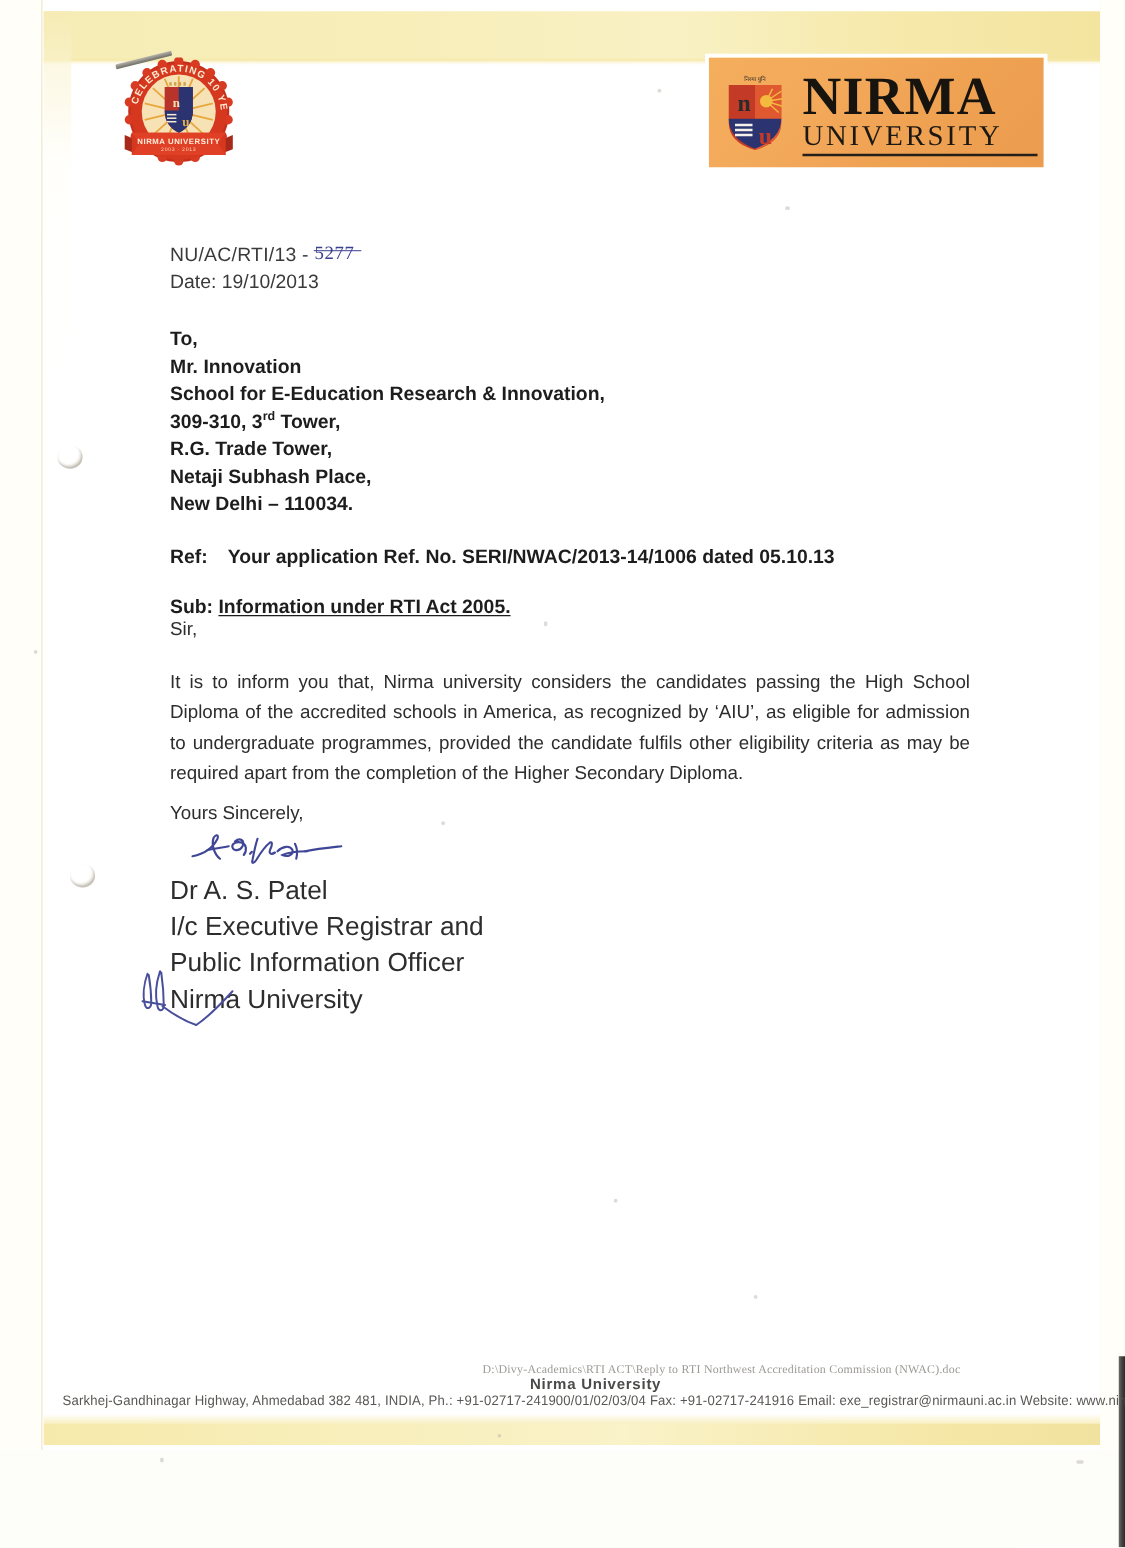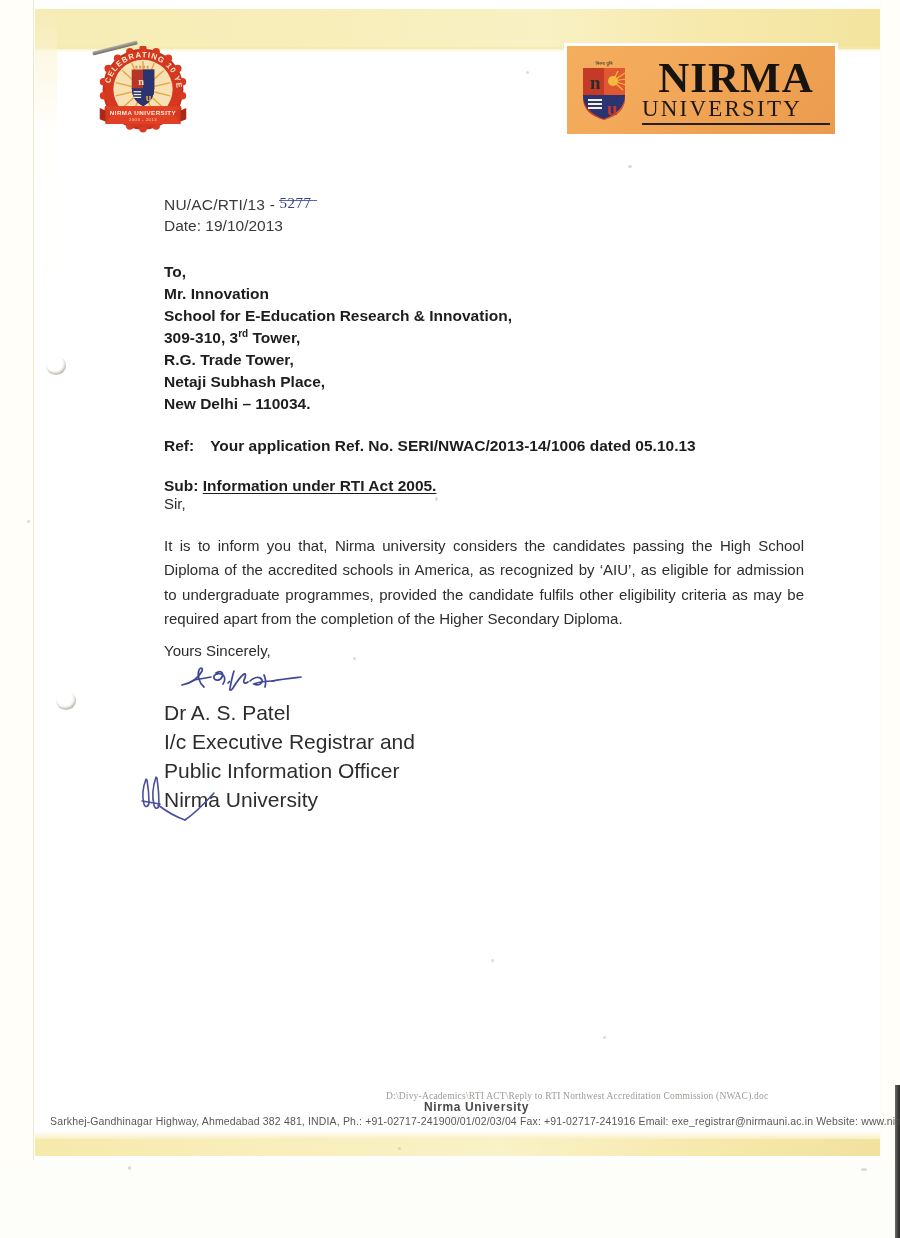--- a/index.html
+++ b/index.html
@@ -124,40 +124,39 @@
   .logo-text {
     margin-left: 14px;
     line-height: 1;
   }
   .logo-nirma {
     font-family: "Liberation Serif", serif;
     font-weight: bold;
     font-size: 43px;
     letter-spacing: 1px;
     color: #17140f;
-    text-align: center;
   }
   .logo-univ {
     font-family: "Liberation Serif", serif;
     font-size: 23px;
     letter-spacing: 2.2px;
     color: #1b1813;
     margin-top: -2px;
   }
   .logo-rule {
     width: 188px;
     height: 2px;
     background: #241f18;
     margin-top: 3px;
   }
 
   
   .letter {
     position: absolute;
-    left: 164px; top: 196px; width: 640px;
+    left: 136px; top: 196px; width: 640px;
     color: #2a2a2a;
   }
   .refno {
     font-size: 15.5px;
     letter-spacing: 0.2px;
     color: #3a3a3a;
   }
   .hand-num {
     font-family: "Liberation Serif", serif;
     color: #3a3f8f;

